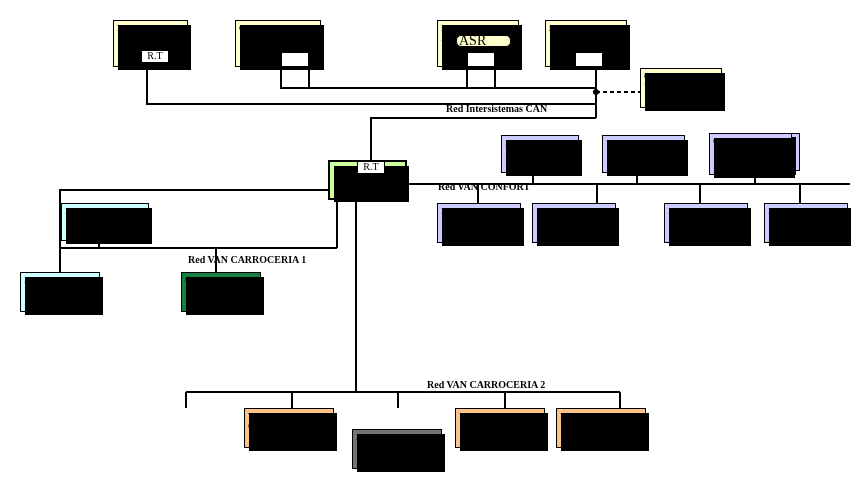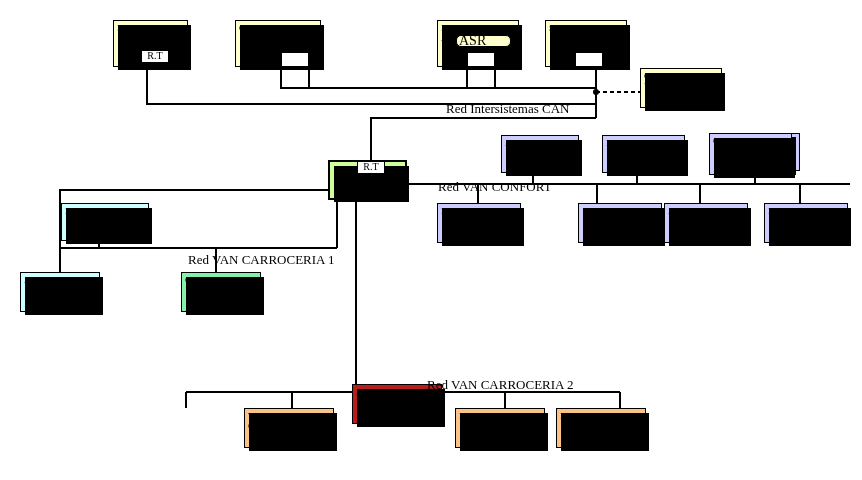--- a/index.html
+++ b/index.html
@@ -20,22 +20,22 @@
   
   .stack-back{position:absolute;border:1px solid #000;box-sizing:border-box;z-index:1;}
 
   
   .tab{position:absolute;box-sizing:border-box;border:1px solid #000;background:#fff;
        font-size:10px;line-height:9px;text-align:center;z-index:5;
        font-family:"Liberation Serif",serif;}
   .tab.plain{background:#fff;}
 
   
-  .netlabel{position:absolute;font-size:13px;line-height:9px;white-space:nowrap;
-            font-family:"Liberation Serif",serif;z-index:6;background:transparent;}
+  .netlabel{position:absolute;font-size:10px;line-height:9px;white-space:nowrap;
+            font-family:"Liberation Serif",serif;z-index:6;background:transparent;font-weight:bold;}
 
   
   .pill{position:absolute;box-sizing:border-box;border:1px solid #000;border-radius:5px;
         background:#ffffcc;font-size:14px;line-height:9px;padding:0 2px;z-index:6;}
   .junction{position:absolute;width:6px;height:6px;border-radius:50%;background:#000;z-index:7;}
 </style>
 </head>
 <body>
 
 <div id="diagram">
@@ -152,21 +152,21 @@
   </div>
 
   <div class="netlabel" style="left:438px;top:182px;">
     <span>Red VAN CONFORT</span>
   </div>
 
   <div class="node" style="left:437px;top:203px;width:84px;height:40px;background:#ccccff;">
     <span class="lbl">PANTALLA</span>
   </div>
 
-  <div class="node" style="left:578px;top:203px;width:84px;height:40px;background:#ccccff;padding-left:8px;">
+  <div class="node" style="left:532px;top:203px;width:84px;height:40px;background:#ccccff;padding-left:8px;">
     <span class="lbl">CLIM RFTA</span>
   </div>
 
   <div class="node" style="left:664px;top:203px;width:84px;height:40px;background:#ccccff;">
     <span class="lbl">AUTORADIO</span>
   </div>
 
   <div class="node" style="left:764px;top:203px;width:84px;height:40px;background:#ccccff;">
     <span class="lbl">PANTALLA</span>
   </div>
@@ -176,34 +176,34 @@
   </div>
 
   <div class="netlabel" style="left:188px;top:246px;margin-top:9px;">
     <span>Red VAN CARROCERIA 1</span>
   </div>
 
   <div class="node" style="left:20px;top:272px;width:80px;height:40px;background:#ccffff;">
     <span class="lbl">AIRBAG</span>
   </div>
 
-  <div class="node" style="left:181px;top:272px;width:80px;height:40px;background:#86efac;">
+  <div class="node" style="left:181px;top:272px;width:80px;height:40px;background:#15803d;">
     <span class="lbl">COM2000</span>
   </div>
 
   <div class="netlabel" style="left:427px;top:380px;">
     <span>Red VAN CARROCERIA 2</span>
   </div>
 
 
   <div class="node" style="left:244px;top:408px;width:90px;height:40px;background:#fcc389;">
     <span class="lbl">TECHO CORREDIZO</span>
   </div>
 
-  <div class="node" style="left:352px;top:384px;width:90px;height:40px;background:#b91c1c;">
+  <div class="node" style="left:352px;top:429px;width:90px;height:40px;background:#737373;">
     <span class="lbl">ALARMA</span>
   </div>
 
   <div class="node" style="left:455px;top:408px;width:90px;height:40px;background:#fcc389;">
     <span class="lbl">MDPC</span>
   </div>
 
   <div class="node" style="left:556px;top:408px;width:90px;height:40px;background:#fcc389;">
     <span class="lbl">MDPP</span>
   </div>

